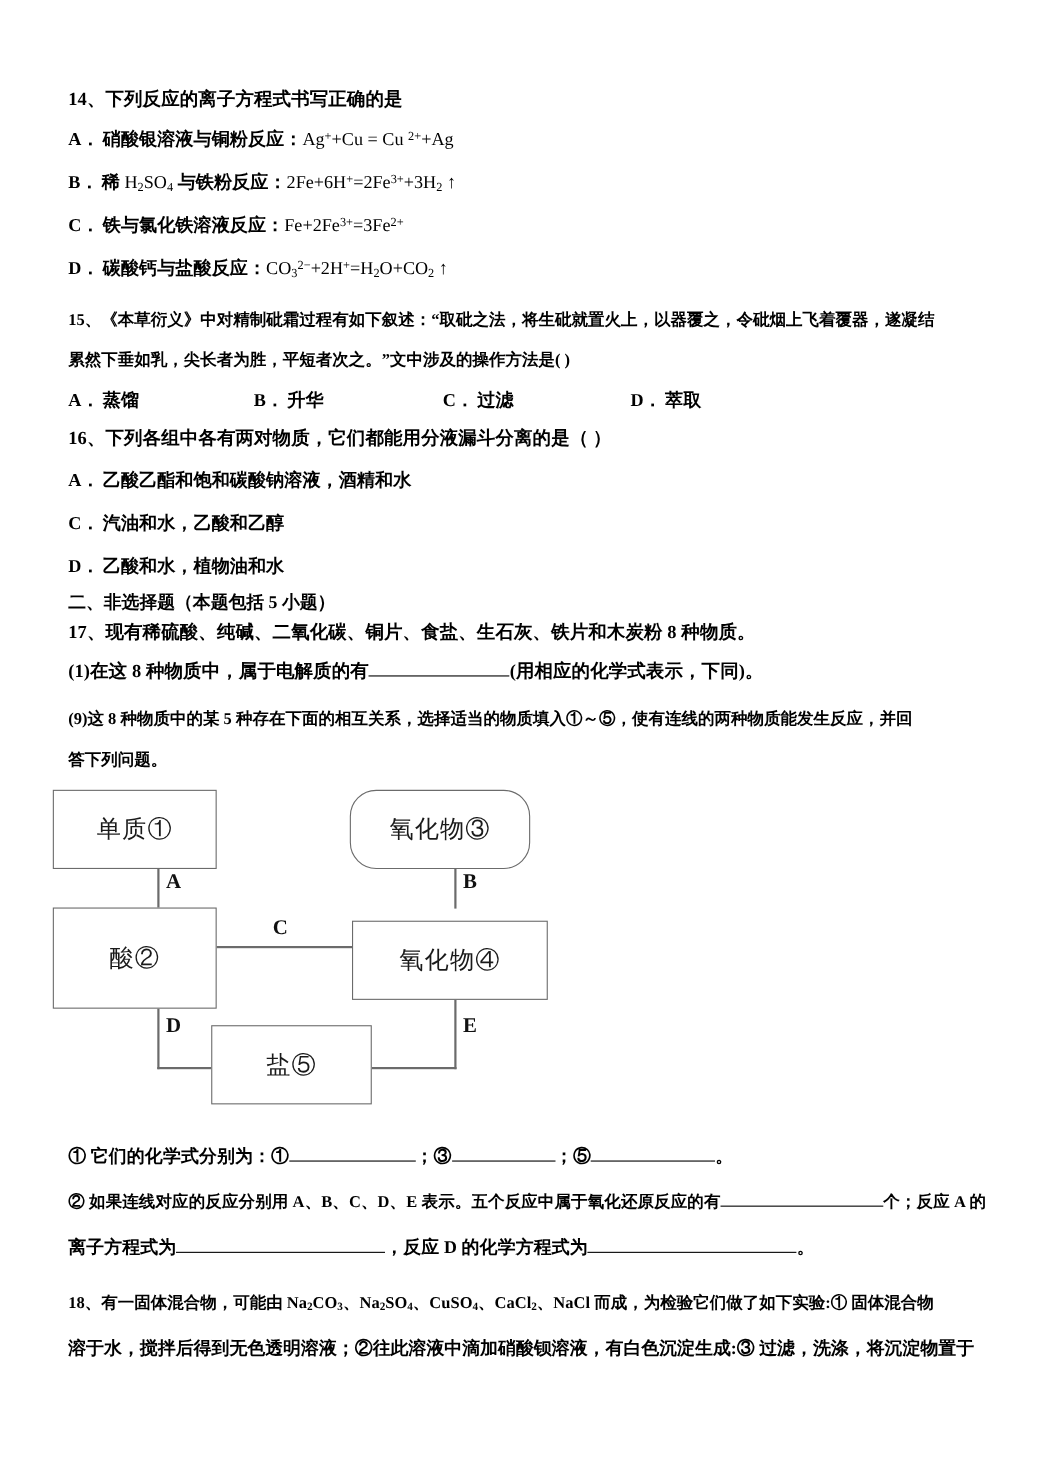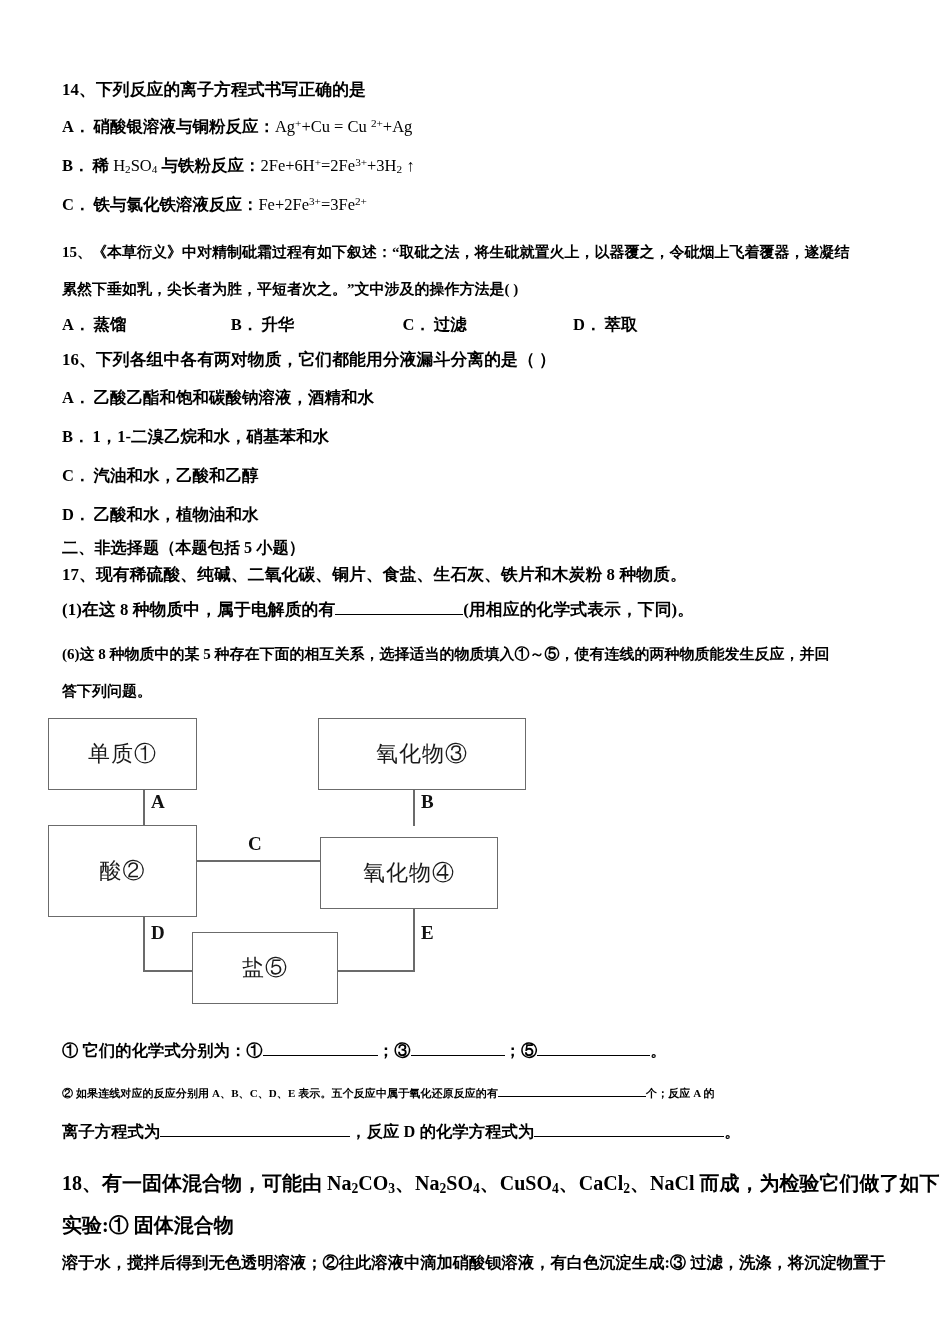--- a/index.html
+++ b/index.html
@@ -128,20 +128,23 @@
     </div>
 
     <div class="opt">
       <span class="lt">B．</span><span>稀&nbsp;</span><span class="formula">H<sub>2</sub>SO<sub>4</sub></span><span>&nbsp;与铁粉反应：</span><span class="formula">2Fe+6H<sup>+</sup>=2Fe<sup>3+</sup>+3H<sub>2</sub>&nbsp;↑</span>
     </div>
 
     <div class="opt">
       <span class="lt">C．</span><span>铁与氯化铁溶液反应：</span><span class="formula">Fe+2Fe<sup>3+</sup>=3Fe<sup>2+</sup></span>
     </div>
 
+    <div class="opt">
+      <span class="lt">D．</span><span>碳酸钙与盐酸反应：</span><span class="formula">CO<sub>3</sub><sup>2−</sup>+2H<sup>+</sup>=H<sub>2</sub>O+CO<sub>2</sub>&nbsp;↑</span>
+    </div>
 
     <div class="wrapline" style="padding-top:1px;">
       <span>15、</span><span>《本草衍义》中对精制砒霜过程有如下叙述：“取砒之法，将生砒就置火上，以器覆之，令砒烟上飞着覆器，遂凝结</span>
     </div>
     <div class="wrapline">
       <span>累然下垂如乳，尖长者为胜，平短者次之。”文中涉及的操作方法是(        )</span>
     </div>
 
     <div class="opt" style="padding-top:6px; padding-bottom:16px;">
       <span class="lt">A．</span><span>蒸馏</span>
@@ -153,58 +156,55 @@
       <span class="lt">D．</span><span>萃取</span>
     </div>
 
     <div class="q-line stem" style="padding-bottom:18px;">
       <span>16、</span><span>下列各组中各有两对物质，它们都能用分液漏斗分离的是（    ）</span>
     </div>
     <div class="opt">
       <span class="lt">A．</span><span>乙酸乙酯和饱和碳酸钠溶液，酒精和水</span>
     </div>
     <div class="opt">
-      <span class="lt">B．</span><span>1，1-二溴乙烷和水，硝基苯和水</span>
-    </div>
-    <div class="opt">
       <span class="lt">C．</span><span>汽油和水，乙酸和乙醇</span>
     </div>
     <div class="opt" style="padding-bottom:11px;">
       <span class="lt">D．</span><span>乙酸和水，植物油和水</span>
     </div>
 
     <div class="sec-head">二、非选择题（本题包括 5 小题）</div>
 
     <div class="q-line stem" style="padding-bottom:16px;">
       <span>17、</span><span>现有稀硫酸、纯碱、二氧化碳、铜片、食盐、生石灰、铁片和木炭粉 8 种物质。</span>
     </div>
 
     <div class="q-line stem" style="padding-bottom:17px;">
       <span>(1)在这 8 种物质中，属于电解质的有</span><span class="blank" style="width:128px;"></span><span>(用相应的化学式表示，下同)。</span>
     </div>
 
-    <div class="wrapline">(6)这 8 种物质中的某 5 种存在下面的相互关系，选择适当的物质填入①～⑤，使有连线的两种物质能发生反应，并回</div>
+    <div class="wrapline">(9)这 8 种物质中的某 5 种存在下面的相互关系，选择适当的物质填入①～⑤，使有连线的两种物质能发生反应，并回</div>
     <div class="wrapline">答下列问题。</div>
 
   </div>
 
   <div class="diagram">
 
     <div class="dline" style="left:103px; top:82px; width:2px; height:38px;"></div>
     <div class="dline" style="left:373px; top:82px; width:2px; height:38px;"></div>
     <div class="dline" style="left:156px; top:154px; width:125px; height:2px;"></div>
     <div class="dline" style="left:103px; top:189px; width:2px; height:77px;"></div>
     <div class="dline" style="left:103px; top:264px; width:50px; height:2px;"></div>
     <div class="dline" style="left:373px; top:189px; width:2px; height:77px;"></div>
     <div class="dline" style="left:298px; top:264px; width:77px; height:2px;"></div>
 
     <div class="dbox" style="left:8px; top:12px; width:149px; height:72px;">
       <span>单质①</span>
     </div>
-    <div class="dbox" style="left:278px; top:12px; width:208px; height:72px;">
+    <div class="dbox" style="left:278px; top:12px; width:164px; height:72px;border-radius:24px;">
       <span>氧化物③</span>
     </div>
     <div class="dbox" style="left:8px; top:119px; width:149px; height:92px;">
       <span>酸②</span>
     </div>
     <div class="dbox" style="left:280px; top:119px; width:178px; height:72px;margin-top:12px;">
       <span>氧化物④</span>
     </div>
     <div class="dbox" style="left:152px; top:226px; width:146px; height:72px;">
       <span>盐⑤</span>
@@ -216,27 +216,27 @@
     <div class="dlabel" style="left:111px; top:216px;">D</div>
     <div class="dlabel" style="left:381px; top:216px;">E</div>
   </div>
 
   <div class="content" style="top:1040px;">
 
     <div class="q-line" style="font-weight:bold; padding-bottom:22px; font-size:16.3px;">
       <span>① 它们的化学式分别为：①</span><span class="blank" style="width:115px;"></span><span>；③</span><span class="blank" style="width:94px;"></span><span>；⑤</span><span class="blank" style="width:113px;"></span><span>。</span>
     </div>
 
-    <div class="q-line" style="font-weight:bold; padding-bottom:22px; font-size:11px;">
+    <div class="q-line" style="font-weight:bold; padding-bottom:22px; font-size:15px;">
       <span>② 如果连线对应的反应分别用 A、B、C、D、E 表示。五个反应中属于氧化还原反应的有</span><span class="blank" style="width:148px;"></span><span>个；反应 A 的</span>
     </div>
 
     <div class="q-line" style="font-weight:bold; padding-bottom:24px; font-size:16.3px;">
       <span>离子方程式为</span><span class="blank" style="width:190px;"></span><span>，反应 D 的化学方程式为</span><span class="blank" style="width:190px;"></span><span>。</span>
     </div>
 
-    <div class="wrapline" style="font-size:20px;">
+    <div class="wrapline" style="font-size:15px;">
       <span>18、</span><span>有一固体混合物，可能由&nbsp;Na<sub>2</sub>CO<sub>3</sub>、Na<sub>2</sub>SO<sub>4</sub>、CuSO<sub>4</sub>、CaCl<sub>2</sub>、NaCl&nbsp;而成，为检验它们做了如下实验:①&nbsp;固体混合物</span>
     </div>
     <div class="wrapline" style="font-size:16.3px;">溶于水，搅拌后得到无色透明溶液；②往此溶液中滴加硝酸钡溶液，有白色沉淀生成:③ 过滤，洗涤，将沉淀物置于</div>
 
   </div>
 </div>
 
 </body></html>

